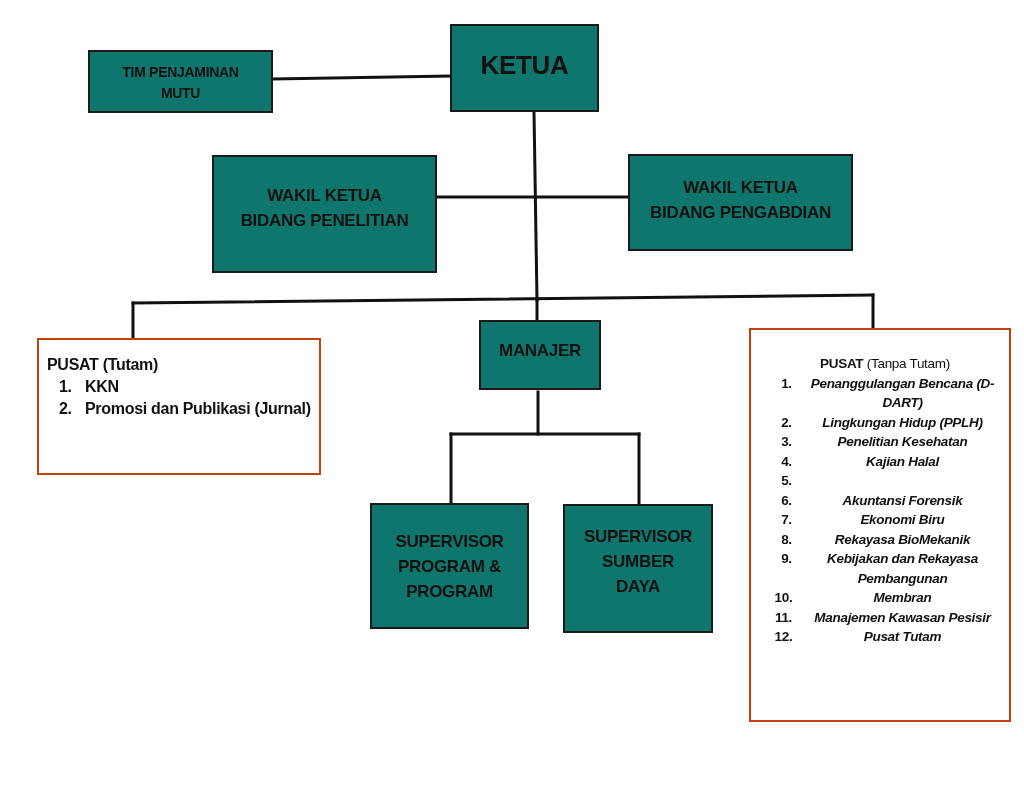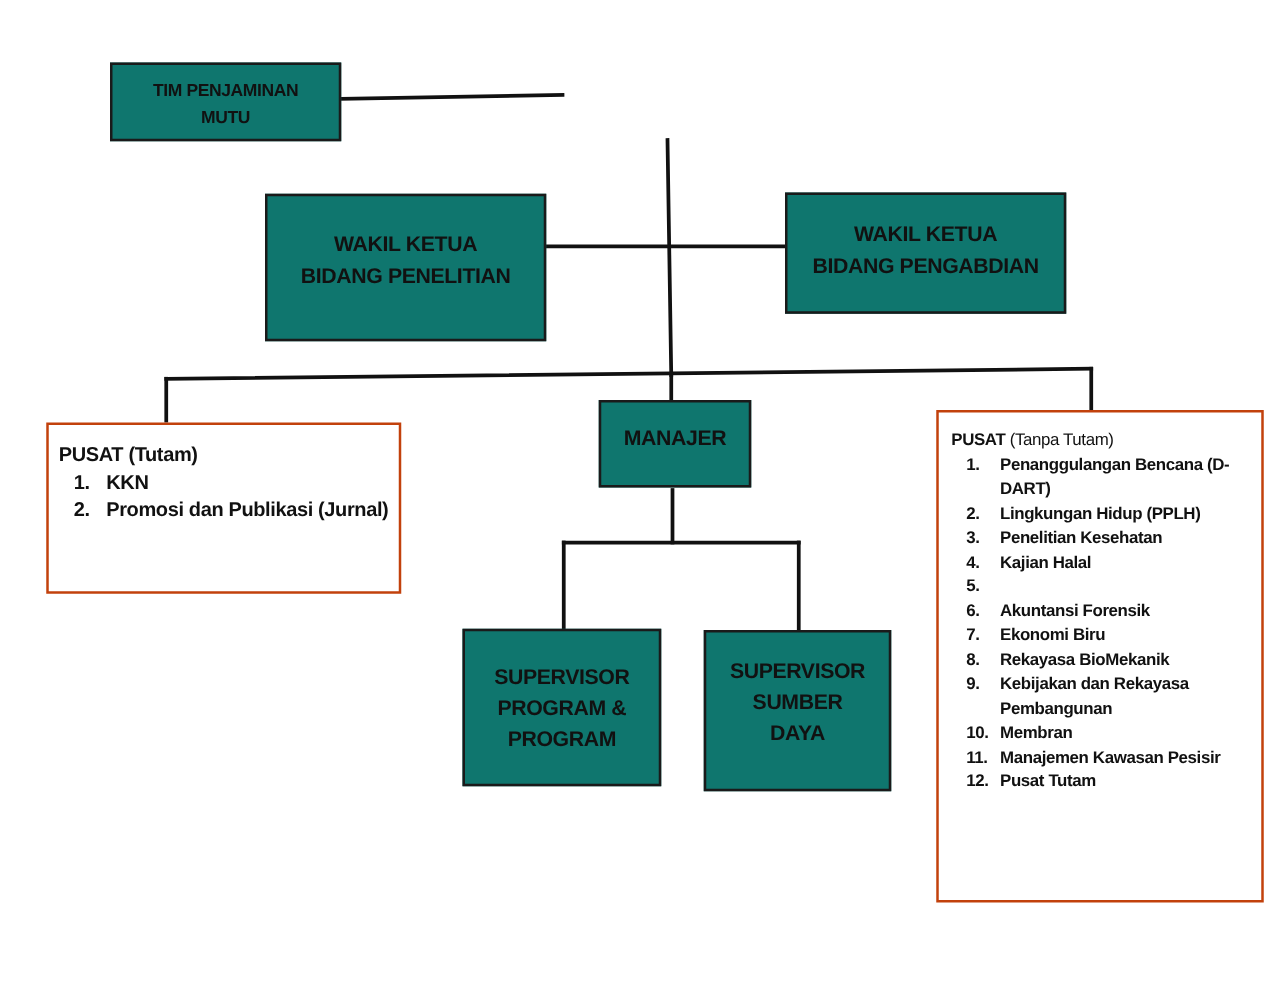--- a/index.html
+++ b/index.html
@@ -46,42 +46,42 @@
 
     .list-box {
       position: absolute;
       box-sizing: border-box;
       border: 2px solid #c2410c;
       background: #ffffff;
       font-weight: bold;
       letter-spacing: -0.3px;
     }
     #box-pusat-tutam { left: 37px; top: 338px; width: 284px; height: 137px; padding: 14px 0 0 8px; font-size: 16px; line-height: 22px; }
-    #box-pusat-tanpa { left: 749px; top: 328px; width: 262px; height: 394px; padding: 12px 0 0 10px; font-size: 13.5px; line-height: 19.5px; }
+    #box-pusat-tanpa { left: 749px; top: 328px; width: 262px; height: 394px; padding: 24px 0 0 10px; font-size: 13.5px; line-height: 19.5px; text-align: center; }
 
     .list-title .light { font-weight: normal; }
     #box-pusat-tutam .list-title .light { font-weight: bold; }
     .list-title .light { font-weight: normal; }
     #box-pusat-tanpa .list-title .light { font-weight: normal; }
 
     ol.items {
       list-style: none;
       margin: 0;
       padding: 0;
     }
     ol.items li {
       display: flex;
       align-items: flex-start;
     }
     #box-pusat-tutam ol.items li .num { width: 26px; margin-left: 12px; flex: none; }
     #box-pusat-tanpa ol.items li .num { width: 27px; margin-left: 12px; flex: none; }
     #box-pusat-tanpa ol.items li .num.wide { width: 21px; margin-left: 12px; }
     #box-pusat-tanpa ol.items li .num.wide + .txt { margin-left: 6px; }
     ol.items li .txt { flex: 1; }
-    #box-pusat-tanpa ol.items li .txt { max-width: 205px; }
+    #box-pusat-tanpa ol.items li .txt { max-width: 205px; font-style: italic; }
 
     svg#connectors {
       position: absolute;
       left: 0; top: 0;
       width: 1024px;
       height: 792px;
     }
     svg#connectors line {
       stroke: #111111;
       stroke-width: 3;
@@ -111,20 +111,23 @@
 
     <line x1="538" y1="392" x2="538" y2="434"></line>
 
     <line x1="451" y1="434" x2="639" y2="434"></line>
 
     <line x1="451" y1="434" x2="451" y2="503"></line>
 
     <line x1="639" y1="434" x2="639" y2="504"></line>
   </svg>
 
+  <div class="box" id="box-ketua">
+    <span class="line">KETUA</span>
+  </div>
 
   <div class="box" id="box-tim">
     <span class="line">TIM PENJAMINAN</span>
     <span class="line">MUTU</span>
   </div>
 
   <div class="box" id="box-wk-penelitian">
     <span class="line">WAKIL KETUA</span>
     <span class="line">BIDANG PENELITIAN</span>
   </div>

